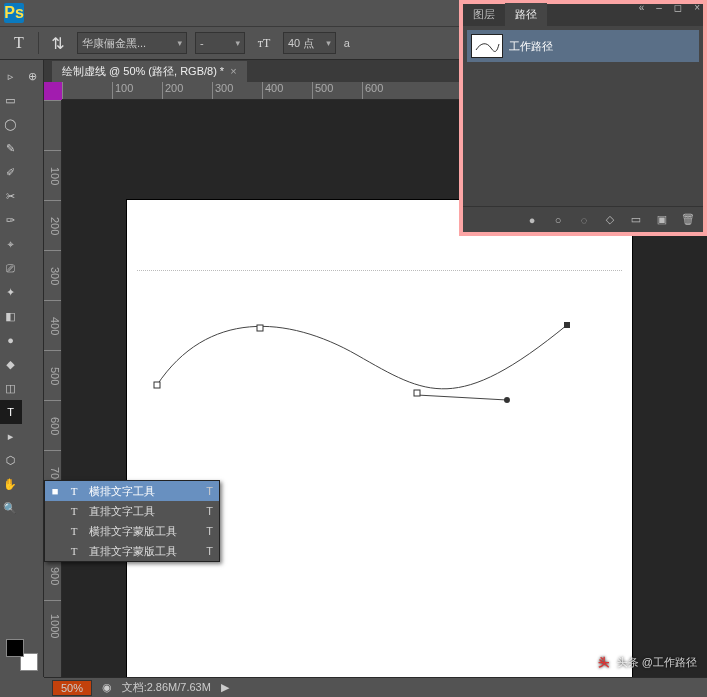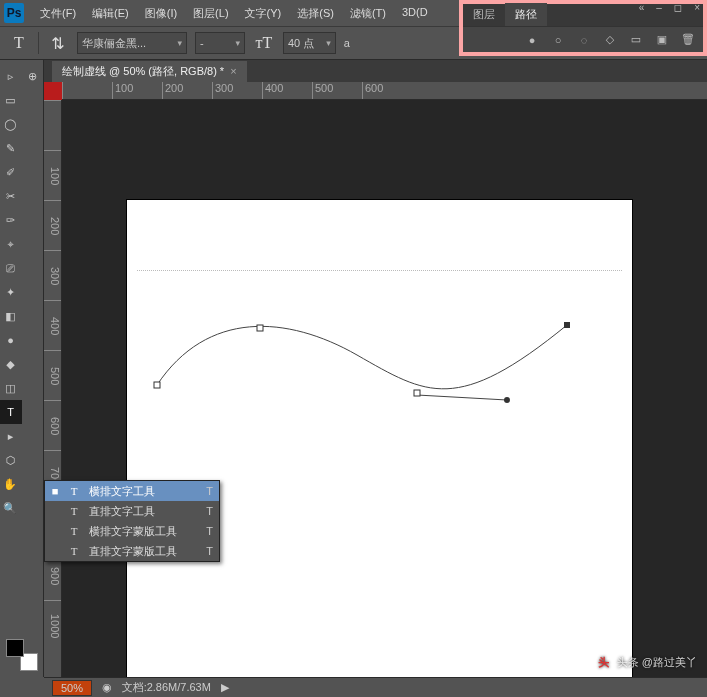--- a/index.html
+++ b/index.html
@@ -1,34 +1,34 @@
 <!DOCTYPE html>
 <html><head>
 <meta charset="utf-8">
 <style>
 * { margin:0; padding:0; box-sizing:border-box; font-family:"Microsoft YaHei",Arial,sans-serif; font-size:11px; user-select:none; }
 body { background:#535353; width:707px; height:697px; overflow:hidden; position:relative; color:#ccc; }
 .menubar { height:26px; background:#535353; display:flex; align-items:center; padding:0 4px; gap:2px; }
-.ps-logo { width:20px; height:20px; background:#0a7abf; color:#0f172a; display:flex; align-items:center; justify-content:center; font-weight:bold; font-size:12px; border-radius:2px; margin-right:6px; }
+.ps-logo { width:20px; height:20px; background:#0a7abf; color:#fde047; display:flex; align-items:center; justify-content:center; font-weight:bold; font-size:16px; border-radius:2px; margin-right:6px; }
 .menu-item { padding:4px 8px; color:#ddd; cursor:default; }
 .opts-bar { height:34px; background:#535353; border-top:1px solid #3a3a3a; border-bottom:1px solid #2a2a2a; display:flex; align-items:center; padding:0 8px; gap:8px; }
 .tool-ind { width:22px; height:22px; display:flex; align-items:center; justify-content:center; color:#ddd; font-size:16px; font-family:serif; }
 .vsep { width:1px; height:22px; background:#3a3a3a; }
 .dropdown { background:#4a4a4a; border:1px solid #333; height:22px; display:flex; align-items:center; padding:0 4px; gap:12px; min-width:50px; }
 .dropdown.wide { min-width:110px; }
 .caret { font-size:9px; color:#aaa; margin-left:auto; }
 .workspace { display:flex; height:calc(100% - 26px - 34px - 20px); }
 .toolbar { width:44px; background:#535353; border-right:1px solid #2a2a2a; display:flex; flex-direction:column; align-items:center; padding-top:4px; position:relative; }
 .tool-row { width:44px; height:24px; display:flex; }
 .tool-btn { width:22px; height:24px; display:flex; align-items:center; justify-content:center; color:#ccc; cursor:default; position:relative; }
 .tool-btn.active { background:#1b1b1b; color:#fff; }
 .swatches { position:absolute; bottom:6px; left:6px; width:32px; height:32px; }
 .swatch-fg { position:absolute; width:18px; height:18px; background:#000; border:1px solid #888; left:0; top:0; }
 .swatch-bg { position:absolute; width:18px; height:18px; background:#fff; border:1px solid #888; right:0; bottom:0; }
-.doc-area { flex:1; background:#b91c1c; position:relative; overflow:hidden; }
+.doc-area { flex:1; background:#a21caf; position:relative; overflow:hidden; }
 .tab-bar { height:22px; background:#3a3a3a; display:flex; align-items:center; padding-left:8px; }
 .doc-tab { background:#535353; padding:3px 10px; color:#eee; font-size:11px; display:flex; align-items:center; gap:6px; }
 .tab-x { color:#aaa; cursor:default; }
 .ruler-h { position:absolute; top:22px; left:18px; right:0; height:18px; background:#535353; border-bottom:1px solid #2a2a2a; display:flex; }
 .ruler-v { position:absolute; top:40px; left:0; width:18px; bottom:0; background:#535353; border-right:1px solid #2a2a2a; display:flex; flex-direction:column; }
 .rtick { position:relative; color:#aaa; font-size:11px; }
 .ruler-h .rtick { width:50px; border-left:1px solid #888; padding-left:2px; display:flex; align-items:flex-start;}
 .ruler-v .rtick { height:50px; border-top:1px solid #888; padding-top:1px; text-align:center; writing-mode:vertical-rl;}
 .canvas-host { position:absolute; top:40px; left:18px; right:0; bottom:0; background:#262626; overflow:hidden; }
 .canvas { position:absolute; left:65px; top:100px; width:505px; height:505px; background:#fff; box-shadow:0 0 0 1px #000; }
@@ -60,45 +60,35 @@
 
 <div class="win-ctrl">
   <span>«</span>
   <span>–</span>
   <span>◻</span>
   <span>×</span>
 </div>
 
 <div class="menubar">
   <div class="ps-logo">Ps</div>
-  <div id="menu-host" style="display: flex;">
-      <div class="menu-item">文件(F)</div>
-      <div class="menu-item">编辑(E)</div>
-      <div class="menu-item">图像(I)</div>
-      <div class="menu-item">图层(L)</div>
-      <div class="menu-item">文字(Y)</div>
-      <div class="menu-item">选择(S)</div>
-      <div class="menu-item">滤镜(T)</div>
-      <div class="menu-item">3D(D</div>
-    </div>
 </div>
 
 <div class="opts-bar">
   <div class="tool-ind">T</div>
   <div class="vsep"></div>
   <div class="tool-ind">⇅</div>
   <div class="dropdown wide">
     <span>华康俪金黑...</span>
       <span class="caret">▾</span>
   </div>
   <div class="dropdown">
       <span>-</span>
       <span class="caret">▾</span>
     </div>
-  <div class="tool-ind" style="font-size:16px;">тT</div>
+  <div class="tool-ind" style="font-size:12px;">тT</div>
   <div class="dropdown">
     <span>40 点</span>
       <span class="caret">▾</span>
   </div>
   <div>a</div>
 </div>
 
 <div class="workspace">
   <div class="toolbar">
     <div id="tools-host">
@@ -229,20 +219,30 @@
       </div>
     </div>
   </div>
 </div>
 
 <div class="panel">
   <div class="panel-tabs">
     <div class="ptab">图层</div>
     <div class="ptab active">路径</div>
   </div>
+  <div class="panel-body">
+    <div class="path-row">
+      <div class="path-thumb">
+        <svg width="28" height="20">
+            <path d="M3 14 C 8 6,14 6,18 12 S 24 16,26 8" stroke="#333" fill="none"></path>
+          </svg>
+      </div>
+      <span>工作路径</span>
+    </div>
+  </div>
   <div class="panel-foot" id="panel-foot">
       <div class="pf-icon">●</div>
       <div class="pf-icon">○</div>
       <div class="pf-icon">◌</div>
       <div class="pf-icon">◇</div>
       <div class="pf-icon">▭</div>
       <div class="pf-icon">▣</div>
       <div class="pf-icon">🗑</div>
     </div>
 </div>
@@ -276,14 +276,14 @@
 
 <div class="statusbar">
   <span class="field">50%</span>
   <span>◉</span>
   <span>文档:2.86M/7.63M</span>
   <span>▶</span>
 </div>
 
 <div class="wm">
   <span class="wm-badge">头</span>
-  <span>头条 @路过美丫</span>
+  <span>头条 @工作路径</span>
 </div>
 
 </body></html>

